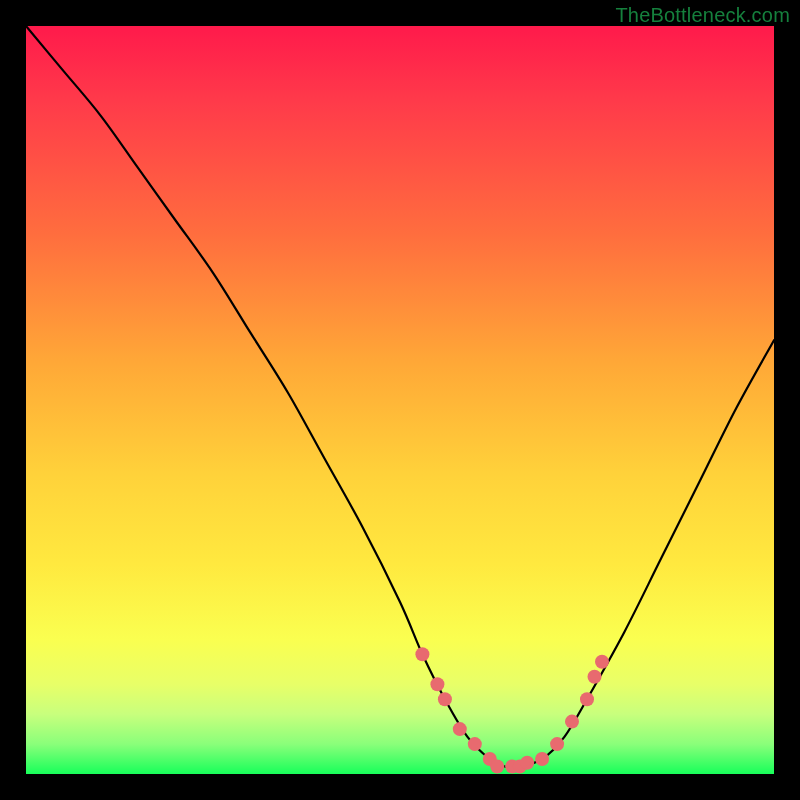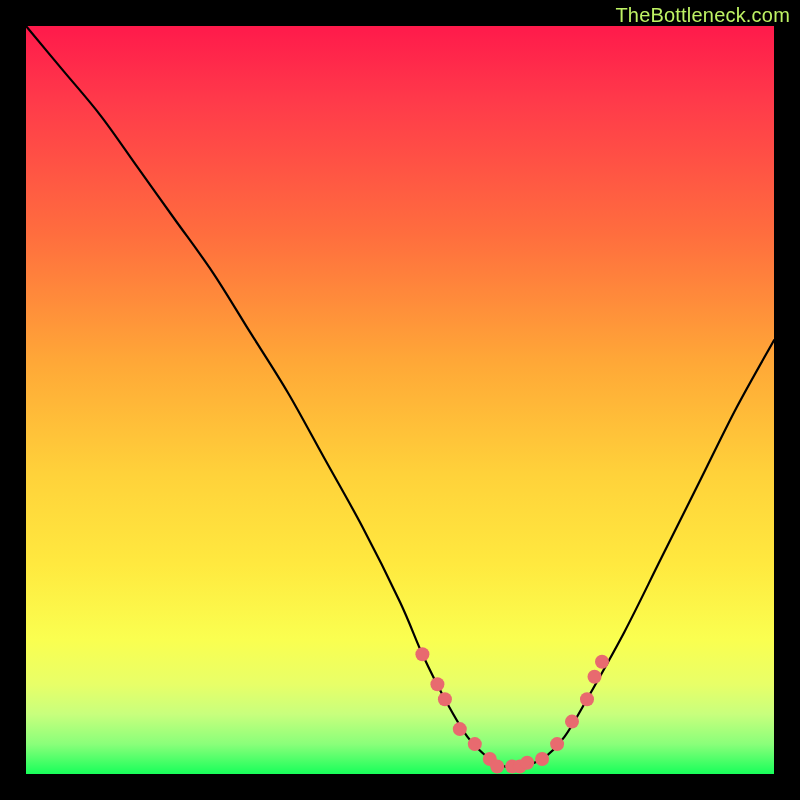--- a/index.html
+++ b/index.html
@@ -38,21 +38,21 @@
       #e8ff68 88%,
       #c8ff7d 92%,
       #8aff7a 96%,
       #18ff5a 100%
     );
   }
   .watermark {
     position: absolute;
     top: 4px;
     right: 10px;
-    color: #bef264;
+    color: #15803d;
     font-size: 20px;
     font-weight: 500;
     letter-spacing: 0.2px;
     user-select: none;
   }
   svg.curve {
     position: absolute;
     left: 0;
     top: 0;
     width: 748px;

